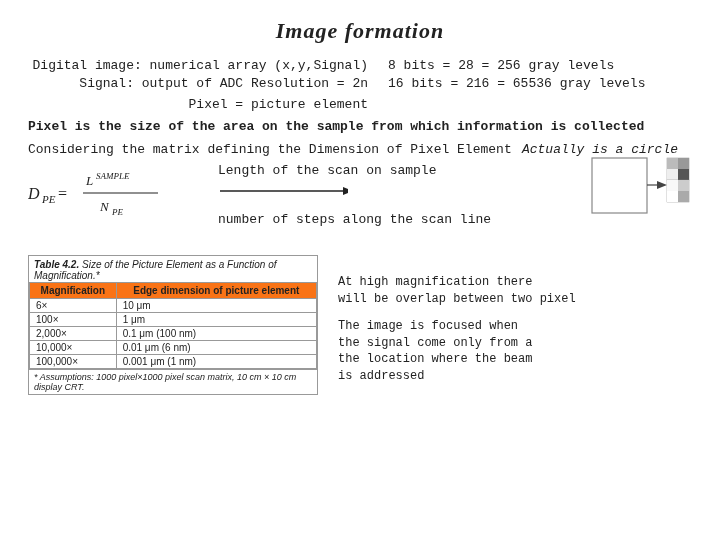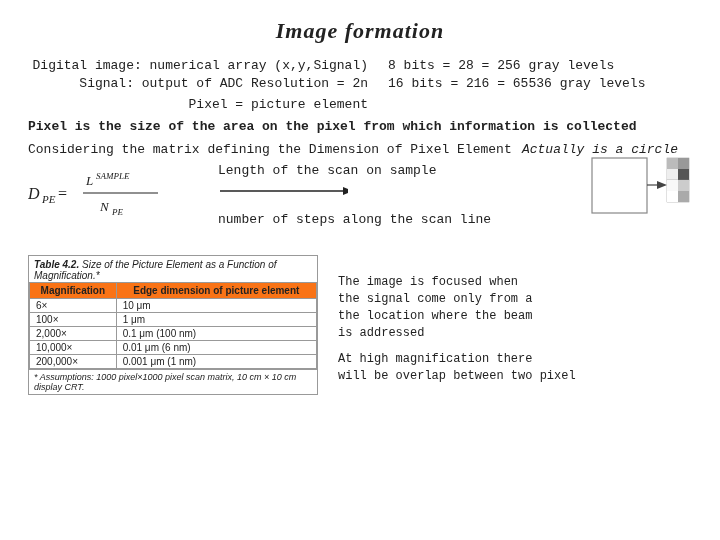--- a/index.html
+++ b/index.html
@@ -192,21 +192,21 @@
       <div class="line">Digital image: numerical array (x,y,Signal)</div>
       <div class="line">Signal: output of ADC      Resolution = 2n</div>
       <div class="line" style="margin-top:6px;">Pixel = picture element</div>
     </div>
     <div class="right-col">
       <div class="line">8 bits = 28 = 256 gray levels</div>
       <div class="line">16 bits = 216 = 65536 gray levels</div>
     </div>
   </div>
 
-  <div class="bold-line">Pixel is the size of the area on the pixel from which information is collected</div>
+  <div class="bold-line">Pixel is the size of the area on the sample from which information is collected</div>
 
   <div class="section-considering">
     <div class="considering-text">Considering the matrix defining the Dimension of Pixel Element</div>
     <div class="actually-circle" style="font-style:italic; right:14px; position:absolute;">Actually is a circle</div>
   </div>
 
   <div class="formula-area">
 
     <div class="formula-block">
       <svg width="155" height="65">
@@ -285,27 +285,27 @@
             </tr>
             <tr>
               <td>2,000×</td>
               <td>0.1 μm (100 nm)</td>
             </tr>
             <tr>
               <td>10,000×</td>
               <td>0.01 μm (6 nm)</td>
             </tr>
             <tr>
-              <td>200,000×</td>
+              <td>100,000×</td>
               <td>0.001 μm (1 nm)</td>
             </tr>
           </tbody>
       </table>
       <div class="table-footnote">* Assumptions: 1000 pixel×1000 pixel scan matrix, 10 cm × 10 cm display CRT.</div>
     </div>
 
     <div class="right-text-block">
+      <div class="text-paragraph" id="para2">At high magnification there<br>will be overlap between two pixel</div>
       <div class="text-paragraph" id="para1">The image is focused when<br>the signal come only from a<br>the location where the beam<br>is addressed</div>
-      <div class="text-paragraph" id="para2">At high magnification there<br>will be overlap between two pixel</div>
     </div>
   </div>
 
 </div>
 
 </body></html>

